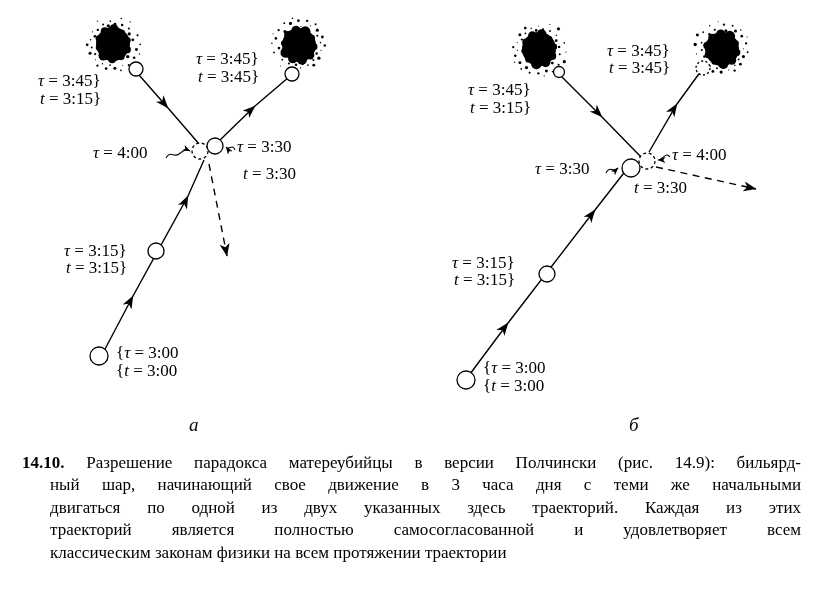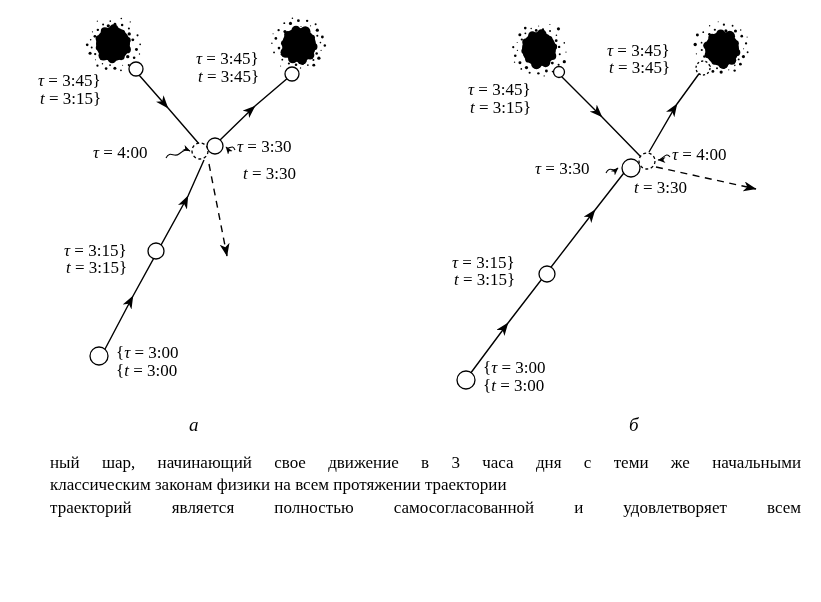--- a/index.html
+++ b/index.html
@@ -292,18 +292,20 @@
     <text x="454" y="285"><tspan class="it">t</tspan><tspan> = 3:15}</tspan></text>
 
     <text x="483" y="373"><tspan>{</tspan><tspan class="it">τ</tspan><tspan> = 3:00</tspan></text>
     <text x="483" y="391"><tspan>{</tspan><tspan class="it">t</tspan><tspan> = 3:00</tspan></text>
 
     <text class="panel-letter" x="629" y="431">б</text>
   </g>
 </svg>
 
 <div class="caption">
+  <div class="cl just"><span class="fignum">14.10.</span> <span>Разрешение парадокса матереубийцы в версии Полчински (рис. 14.9): бильярд-</span></div>
   <div class="cl just ind">ный шар, начинающий свое движение в 3 часа дня с теми же начальными</div>
+  <div class="cl just ind">двигаться по одной из двух указанных здесь траекторий. Каждая из этих</div>
+  <div class="cl just ind">траекторий является полностью самосогласованной и удовлетворяет всем</div>
   <div class="cl ind">классическим законам физики на всем протяжении траектории</div>
-  <div class="cl just ind">траекторий является полностью самосогласованной и удовлетворяет всем</div>
 </div>
 
 </div>
 
 </body></html>

